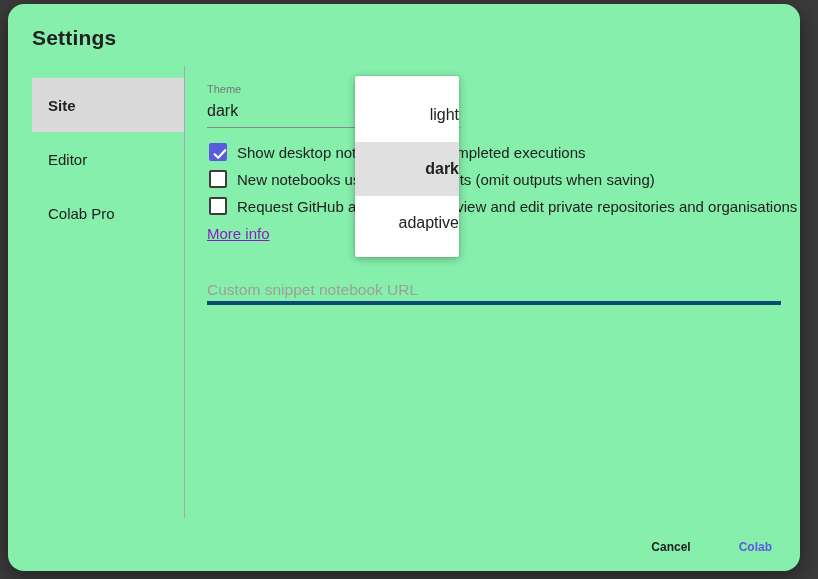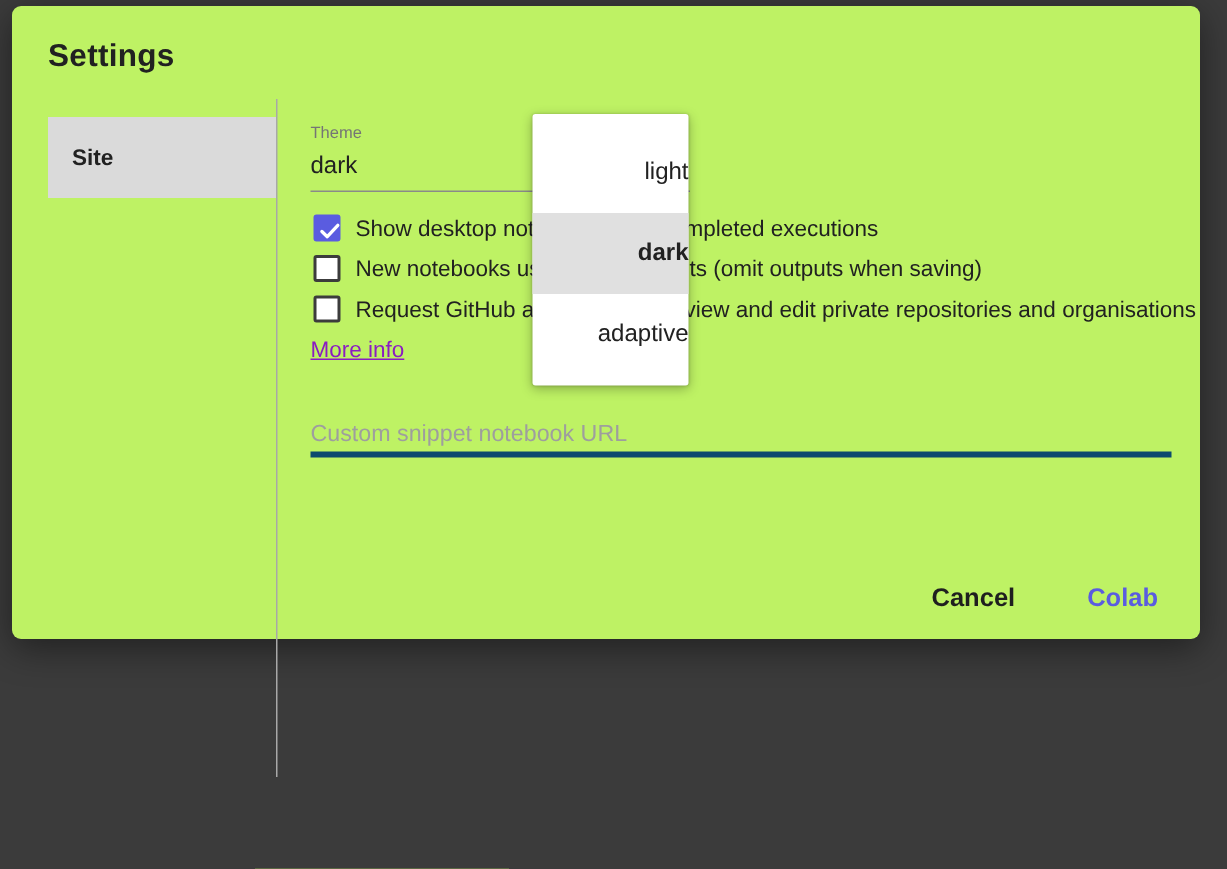--- a/index.html
+++ b/index.html
@@ -9,23 +9,23 @@
     font-family: "Liberation Sans", sans-serif;
     background: #3b3b3b;
   }
   .backdrop {
     position: relative;
     width: 818px; height: 579px;
   }
   .dialog {
     position: absolute;
     left: 8px; top: 4px;
-    width: 792px; height: 422px;
-    background: #bef264;
-    border-radius: 6px;
+    width: 792px; height: 567px;
+    background: #86efac;
+    border-radius: 16px;
     box-shadow: 0 6px 24px rgba(0,0,0,0.45);
   }
   .dialog-title {
     position: absolute;
     left: 24px; top: 22px;
     font-size: 21px;
     font-weight: 700;
     color: #212121;
     letter-spacing: 0.2px;
   }
@@ -157,39 +157,45 @@
     position: absolute;
     right: 26px; bottom: 13px;
     display: flex;
     align-items: center;
     gap: 44px;
   }
   .btn {
     border: none;
     background: transparent;
     font-family: "Liberation Sans", sans-serif;
-    font-size: 17px;
+    font-size: 12px;
     font-weight: 700;
     cursor: pointer;
     padding: 4px 2px;
   }
   .btn-cancel { color: #1f1f1f; }
   .btn-save { color: var(--accent); }
 </style>
 </head>
 <body style="background: rgb(59, 59, 59);">
 
 <div class="backdrop">
   <div class="dialog">
 
     <div class="dialog-title">Settings</div>
 
     <div class="sidebar">
       <div class="sidebar-item selected">
         <span>Site</span>
+      </div>
+      <div class="sidebar-item">
+        <span>Editor</span>
+      </div>
+      <div class="sidebar-item">
+        <span>Colab Pro</span>
       </div>
     </div>
 
     <div class="v-divider"></div>
 
     <div class="field-label">Theme</div>
     <div class="theme-select">dark</div>
 
     <div class="checkbox-row row-1">
       <span class="checkbox checked">

